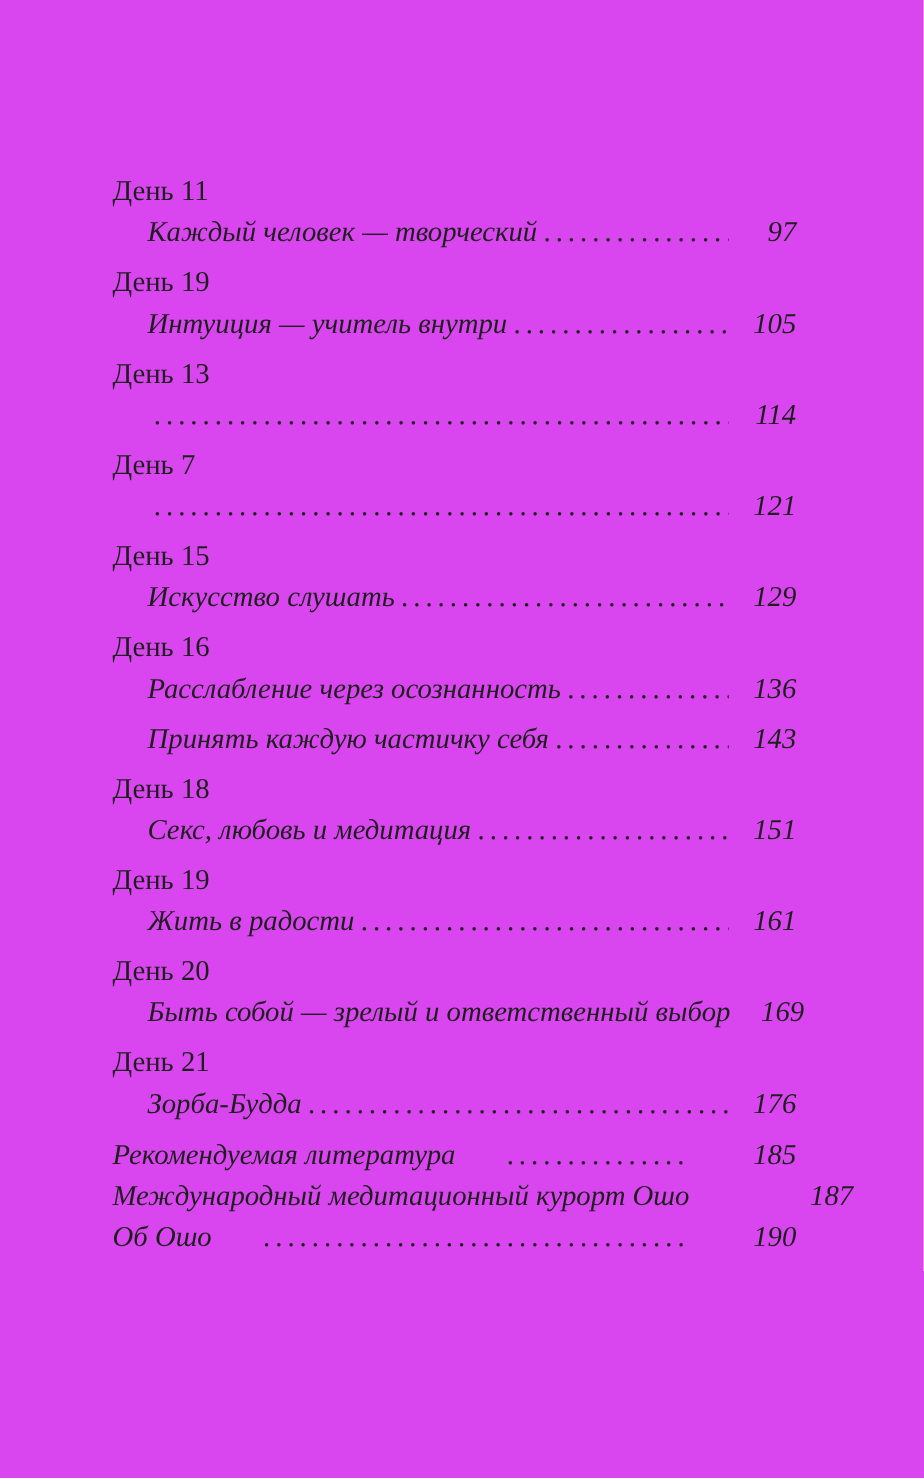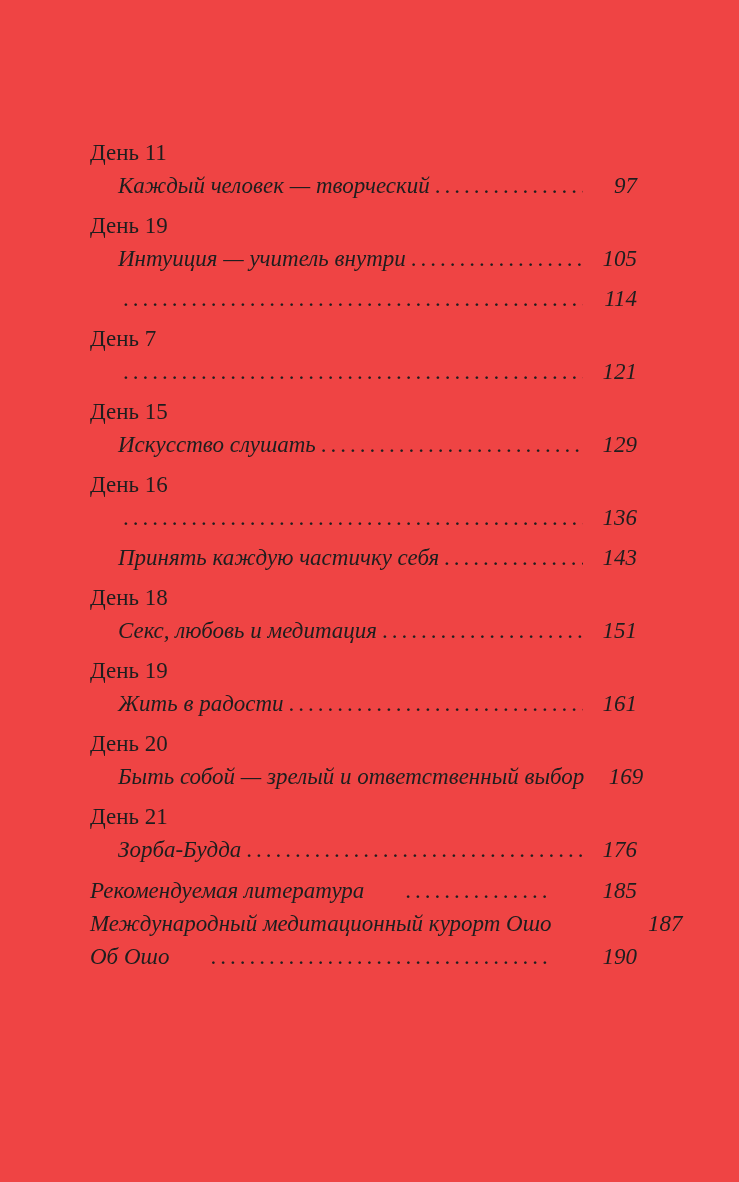--- a/index.html
+++ b/index.html
@@ -4,21 +4,21 @@
 <style>
   html, body {
     margin: 0;
     padding: 0;
     background: #ffffff;
   }
   #page {
     position: relative;
     width: 739px;
     height: 1182px;
-    background: #ef4444;
+    background: #d946ef;
     box-sizing: border-box;
     padding: 136px 102px 0 90px;
     font-family: "Liberation Serif", "DejaVu Serif", serif;
     color: #1e1e1e;
     overflow: hidden;
   }
   .entry {
     margin-bottom: 7px;
   }
   .day {
@@ -83,20 +83,21 @@
   <div class="entry">
     <div class="day">День 19</div>
     <div class="row">
       <span class="title">Интуиция — учитель внутри</span>
       <span class="dots" aria-hidden="true">........................................................................................................................</span>
       <span class="pagenum">105</span>
     </div>
   </div>
 
   <div class="entry">
+    <div class="day">День 13</div>
     <div class="row">
       <span class="dots" aria-hidden="true">........................................................................................................................</span>
       <span class="pagenum">114</span>
     </div>
   </div>
 
   <div class="entry">
     <div class="day">День 7</div>
     <div class="row">
       <span class="dots" aria-hidden="true">........................................................................................................................</span>
@@ -109,20 +110,21 @@
     <div class="row">
       <span class="title">Искусство слушать</span>
       <span class="dots" aria-hidden="true">........................................................................................................................</span>
       <span class="pagenum">129</span>
     </div>
   </div>
 
   <div class="entry">
     <div class="day">День 16</div>
     <div class="row">
+      <span class="title">Расслабление через осознанность</span>
       <span class="dots" aria-hidden="true">........................................................................................................................</span>
       <span class="pagenum">136</span>
     </div>
   </div>
 
   <div class="entry">
     <div class="row">
       <span class="title">Принять каждую частичку себя</span>
       <span class="dots" aria-hidden="true">........................................................................................................................</span>
       <span class="pagenum">143</span>

